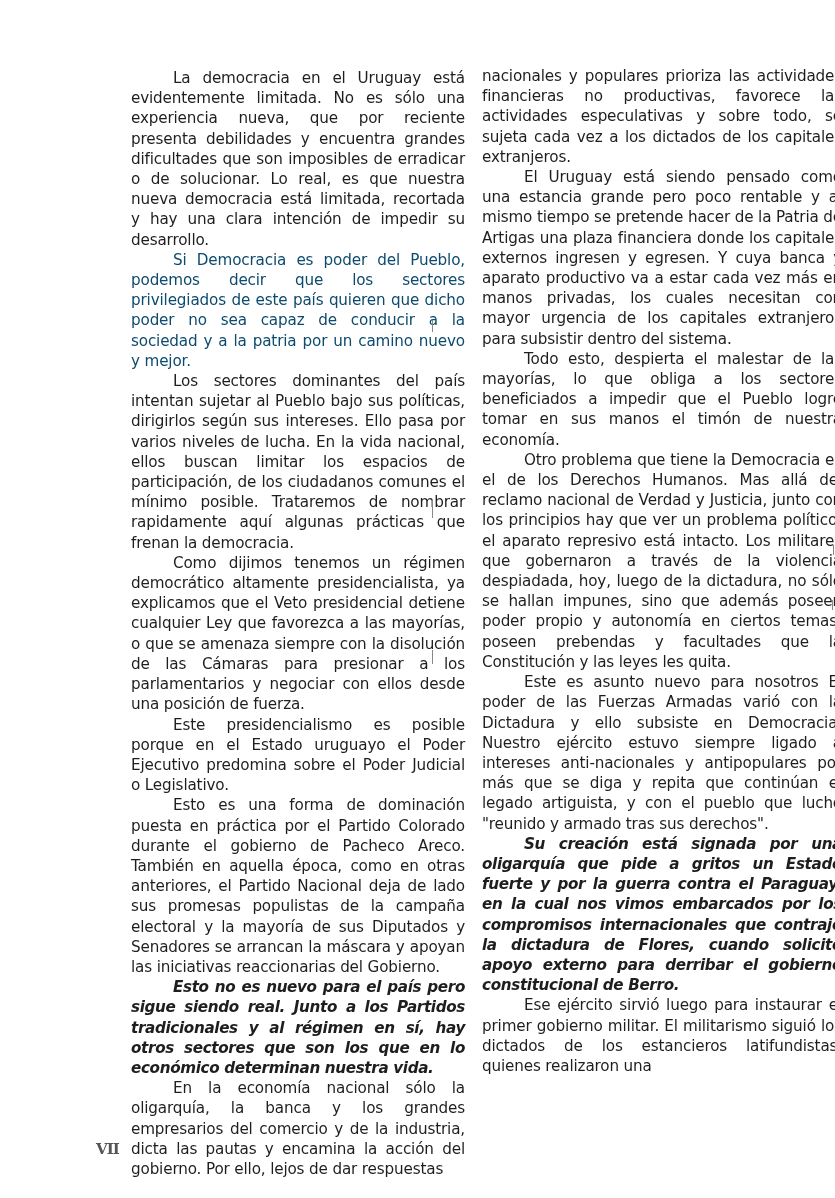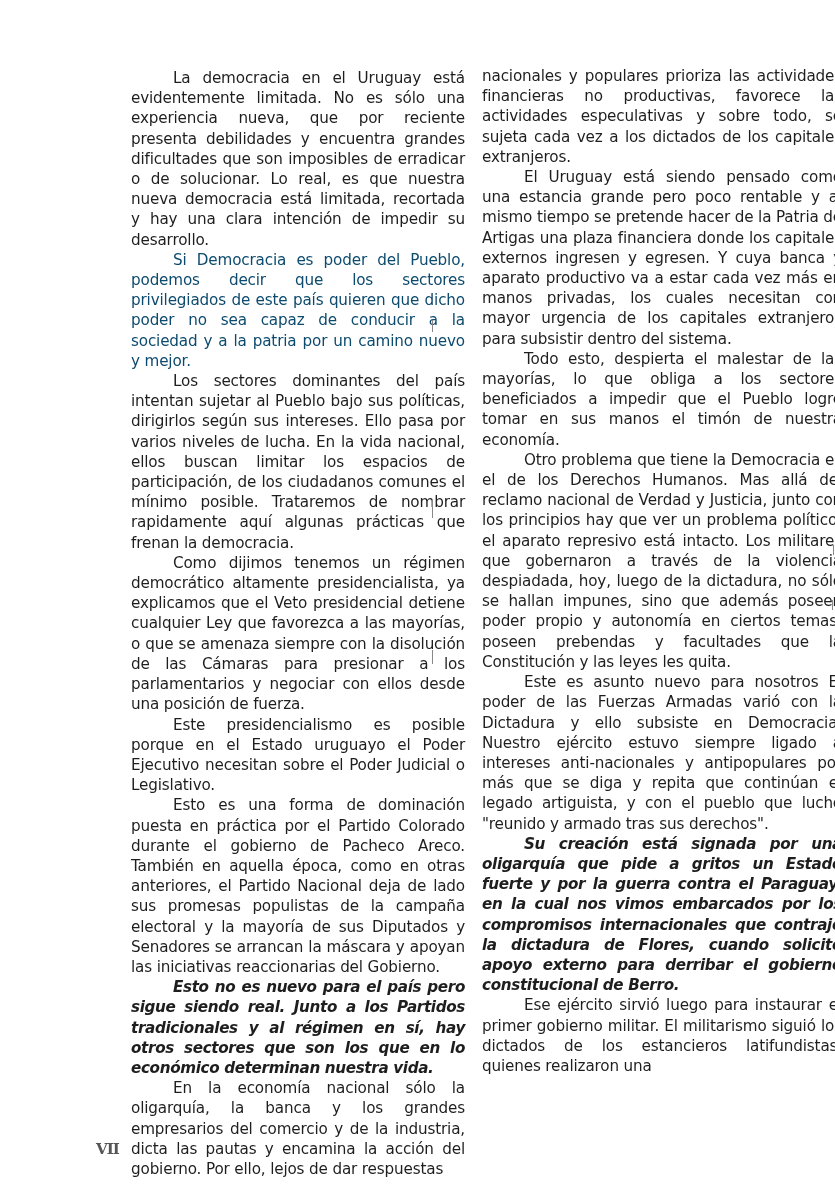--- a/index.html
+++ b/index.html
@@ -31,21 +31,21 @@
 </head>
 <body>
 
 <div class="page">
 
   <div class="column col-left">
     <p class="para">La democracia en el Uruguay está evidentemente limitada. No es sólo una experiencia nueva, que por reciente presenta debilidades y encuentra grandes dificultades que son imposibles de erradicar o de solucionar. Lo real, es que nuestra nueva democracia está limitada, recortada y hay una clara intención de impedir su desarrollo.</p>
     <p class="para semibold">Si Democracia es poder del Pueblo, podemos decir que los sectores privilegiados de este país quieren que dicho poder no sea capaz de conducir a la sociedad y a la patria por un camino nuevo y mejor.</p>
     <p class="para">Los sectores dominantes del país intentan sujetar al Pueblo bajo sus políticas, dirigirlos según sus intereses. Ello pasa por varios niveles de lucha. En la vida nacional, ellos buscan limitar los espacios de participación, de los ciudadanos comunes el mínimo posible. Trataremos de nombrar rapidamente aquí algunas prácticas que frenan la democracia.</p>
     <p class="para">Como dijimos tenemos un régimen democrático altamente presidencialista, ya explicamos que el Veto presidencial detiene cualquier Ley que favorezca a las mayorías, o que se amenaza siempre con la disolución de las Cámaras para presionar a los parlamentarios y negociar con ellos desde una posición de fuerza.</p>
-    <p class="para">Este presidencialismo es posible porque en el Estado uruguayo el Poder Ejecutivo necesitan sobre el Poder Judicial o Legislativo.</p>
+    <p class="para">Este presidencialismo es posible porque en el Estado uruguayo el Poder Ejecutivo predomina sobre el Poder Judicial o Legislativo.</p>
     <p class="para">Esto es una forma de dominación puesta en práctica por el Partido Colorado durante el gobierno de Pacheco Areco. También en aquella época, como en otras anteriores, el Partido Nacional deja de lado sus promesas populistas de la campaña electoral y la mayoría de sus Diputados y Senadores se arrancan la máscara y apoyan las iniciativas reaccionarias del Gobierno.</p>
     <p class="para bold">Esto no es nuevo para el país pero sigue siendo real. Junto a los Partidos tradicionales y al régimen en sí, hay otros sectores que son los que en lo económico determinan nuestra vida.</p>
     <p class="para">En la economía nacional sólo la oligarquía, la banca y los grandes empresarios del comercio y de la industria, dicta las pautas y encamina la acción del gobierno. Por ello, lejos de dar respuestas</p>
   </div>
 
   <div class="column col-right">
     <p class="para noindent">nacionales y populares prioriza las actividades financieras no productivas, favorece las actividades especulativas y sobre todo, se sujeta cada vez a los dictados de los capitales extranjeros.</p>
     <p class="para">El Uruguay está siendo pensado como una estancia grande pero poco rentable y al mismo tiempo se pretende hacer de la Patria de Artigas una plaza financiera donde los capitales externos ingresen y egresen. Y cuya banca y aparato productivo va a estar cada vez más en manos privadas, los cuales necesitan con mayor urgencia de los capitales extranjeros para subsistir dentro del sistema.</p>
     <p class="para">Todo esto, despierta el malestar de las mayorías, lo que obliga a los sectores beneficiados a impedir que el Pueblo logre tomar en sus manos el timón de nuestra economía.</p>
     <p class="para">Otro problema que tiene la Democracia es el de los Derechos Humanos. Mas allá del reclamo nacional de Verdad y Justicia, junto con los principios hay que ver un problema político: el aparato represivo está intacto. Los militares que gobernaron a través de la violencia despiadada, hoy, luego de la dictadura, no sólo se hallan impunes, sino que además poseen poder propio y autonomía en ciertos temas; poseen prebendas y facultades que la Constitución y las leyes les quita.</p>

